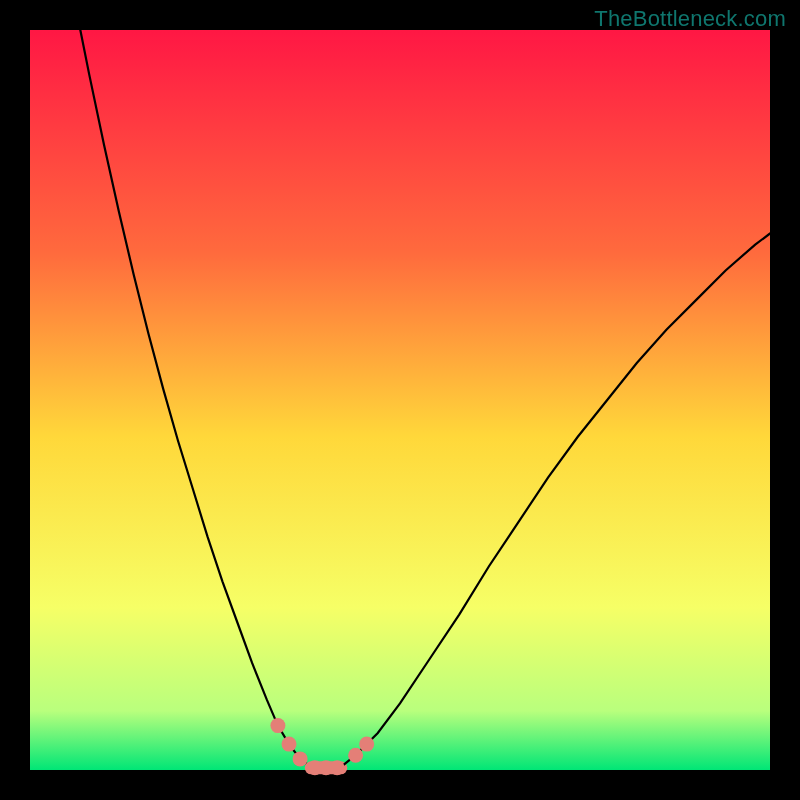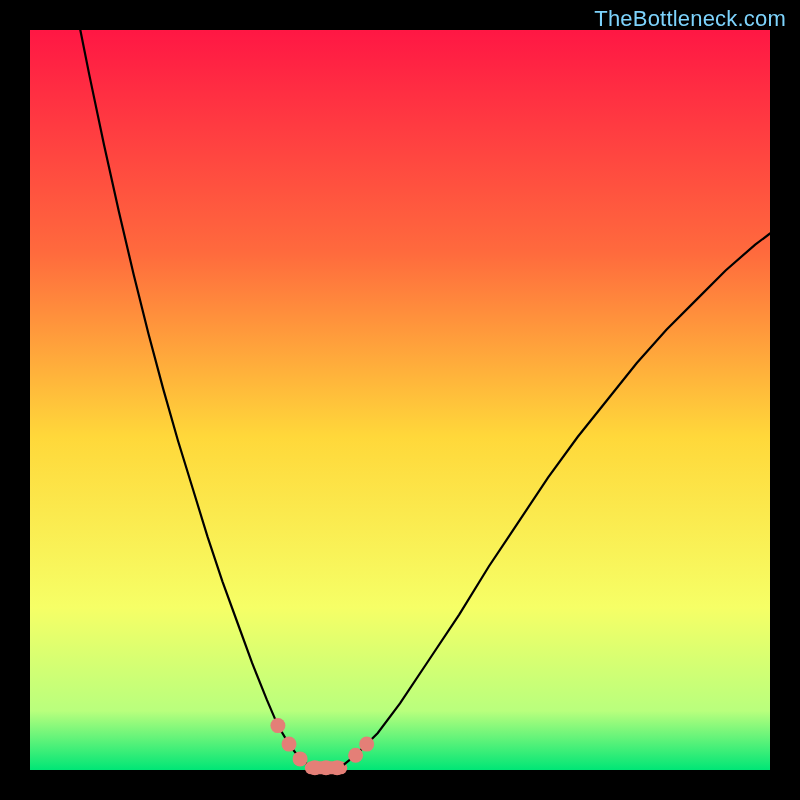--- a/index.html
+++ b/index.html
@@ -16,21 +16,21 @@
     left: 0;
     width: 800px;
     height: 800px;
   }
   .watermark {
     position: absolute;
     top: 6px;
     right: 14px;
     font-family: Arial, Helvetica, sans-serif;
     font-size: 22px;
-    color: #7dd3fc;
+    color: #0f766e;
     font-weight: 500;
     letter-spacing: 0.2px;
   }
 </style>
 </head>
 <body>
 
 <svg class="canvas" viewBox="0 0 800 800" xmlns="http://www.w3.org/2000/svg">
   <defs>
     <linearGradient id="bg-grad" x1="0" y1="0" x2="0" y2="1">

